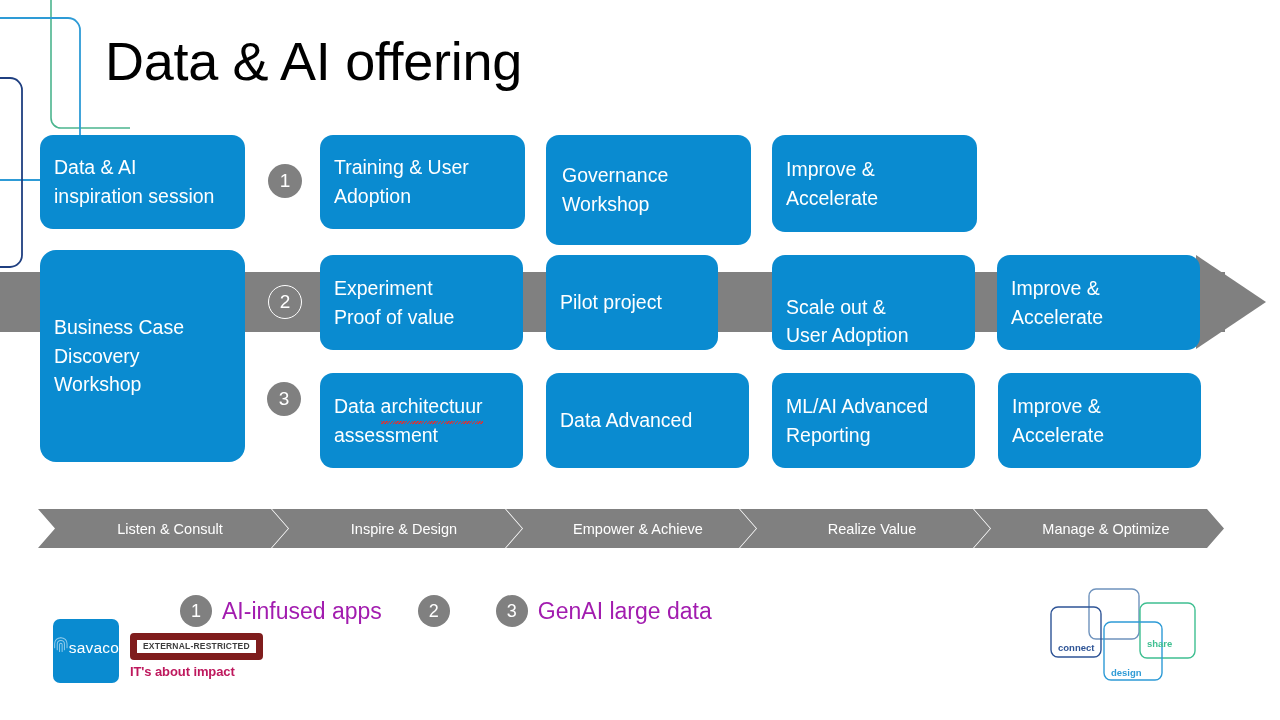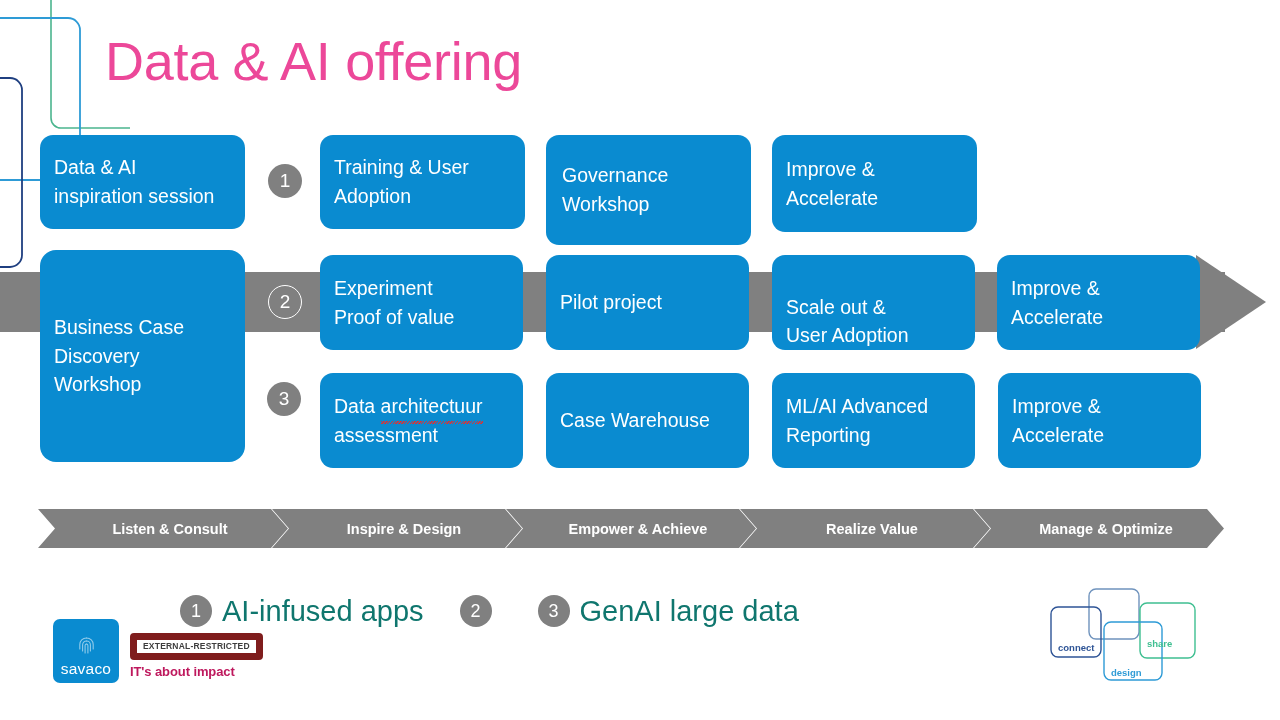--- a/index.html
+++ b/index.html
@@ -24,21 +24,21 @@
     pointer-events: none;
   }
 
   
   .slide-title {
     position: absolute;
     left: 105px;
     top: 33px;
     font-size: 54px;
     line-height: 1.05;
-    color: #ec4899;
+    color: #000000;
     font-weight: 400;
     letter-spacing: -0.3px;
     white-space: nowrap;
   }
 
   
   .process-band {
     position: absolute;
     left: 0;
     top: 272px;
@@ -124,21 +124,20 @@
     height: 39px;
     background: #808080;
     color: #ffffff;
     font-size: 14.5px;
     display: flex;
     align-items: center;
     justify-content: center;
     clip-path: polygon(0 0, calc(100% - 17px) 0, 100% 50%, calc(100% - 17px) 100%, 0 100%, 17px 50%);
     box-sizing: border-box;
     padding-left: 14px;
-    font-weight: bold;
   }
   .chev.first {
     clip-path: polygon(0 0, calc(100% - 17px) 0, 100% 50%, calc(100% - 17px) 100%, 0 100%, 17px 50%);
   }
 
   
   .legend {
     position: absolute;
     left: 180px;
     top: 592px;
@@ -157,35 +156,35 @@
     background: #808080;
     color: #fff;
     display: flex;
     align-items: center;
     justify-content: center;
     font-size: 18px;
     margin-right: 10px;
     flex: none;
   }
   .legend-label {
-    font-size: 29px;
-    color: #0f766e;
+    font-size: 23px;
+    color: #a21caf;
     white-space: nowrap;
   }
 
   
   .logo-box {
     position: absolute;
     left: 53px;
     top: 619px;
     width: 66px; height: 64px;
     background: #0A8BD0;
     border-radius: 7px;
     display: flex;
-    flex-direction: column;
+    flex-direction: row;
     align-items: center;
     justify-content: flex-end;
     padding-bottom: 7px;
     box-sizing: border-box;
   }
   .logo-word {
     color: #ffffff;
     font-size: 15.5px;
     letter-spacing: 0.2px;
     line-height: 1;
@@ -270,41 +269,41 @@
 Discovery
 Workshop</span>
 </div>
 <div class="step-circle outlined" style="left:268px; top:285px;">
   <span>2</span>
 </div>
 <div class="card" style="left:320px; top:255px; width:203px; height:95px;">
   <span>Experiment
 Proof of value</span>
 </div>
-<div class="card" style="left:546px; top:255px; width:203px; height:95px;">
+<div class="card" style="left:546px; top:255px; width:172px; height:95px;">
   <span>Pilot project</span>
 </div>
 <div class="card" style="left:772px; top:255px; width:203px; height:95px;align-items:flex-end;">
   <span>Scale out &amp;
 User Adoption</span>
 </div>
 <div class="card" style="left:997px; top:255px; width:203px; height:95px;">
   <span>Improve &amp;
 Accelerate</span>
 </div>
 
 <div class="step-circle filled" style="left:267px; top:382px;">
   <span>3</span>
 </div>
 <div class="card" style="left:320px; top:373px; width:203px; height:95px;">
   <span><span>Data </span><span class="squiggle">architectuur</span><span>
 assessment</span></span>
 </div>
 <div class="card" style="left:546px; top:373px; width:203px; height:95px;">
-  <span>Case Warehouse</span>
+  <span>Data Advanced</span>
 </div>
 <div class="card" style="left:772px; top:373px; width:203px; height:95px;">
   <span>ML/AI Advanced
 Reporting</span>
 </div>
 <div class="card" style="left:998px; top:373px; width:203px; height:95px;">
   <span>Improve &amp;
 Accelerate</span>
 </div>
 

